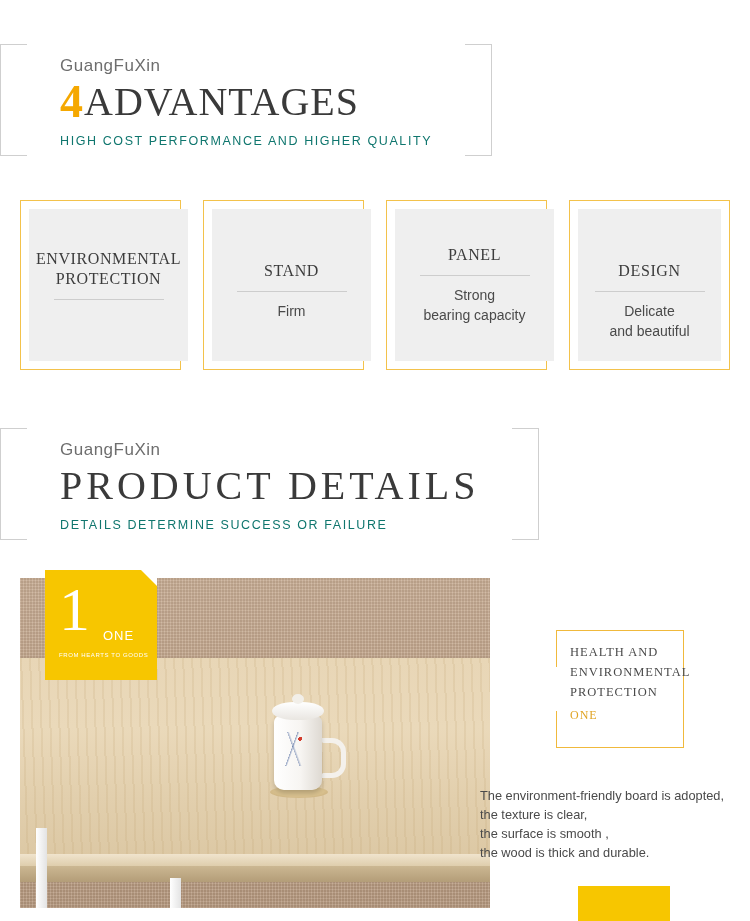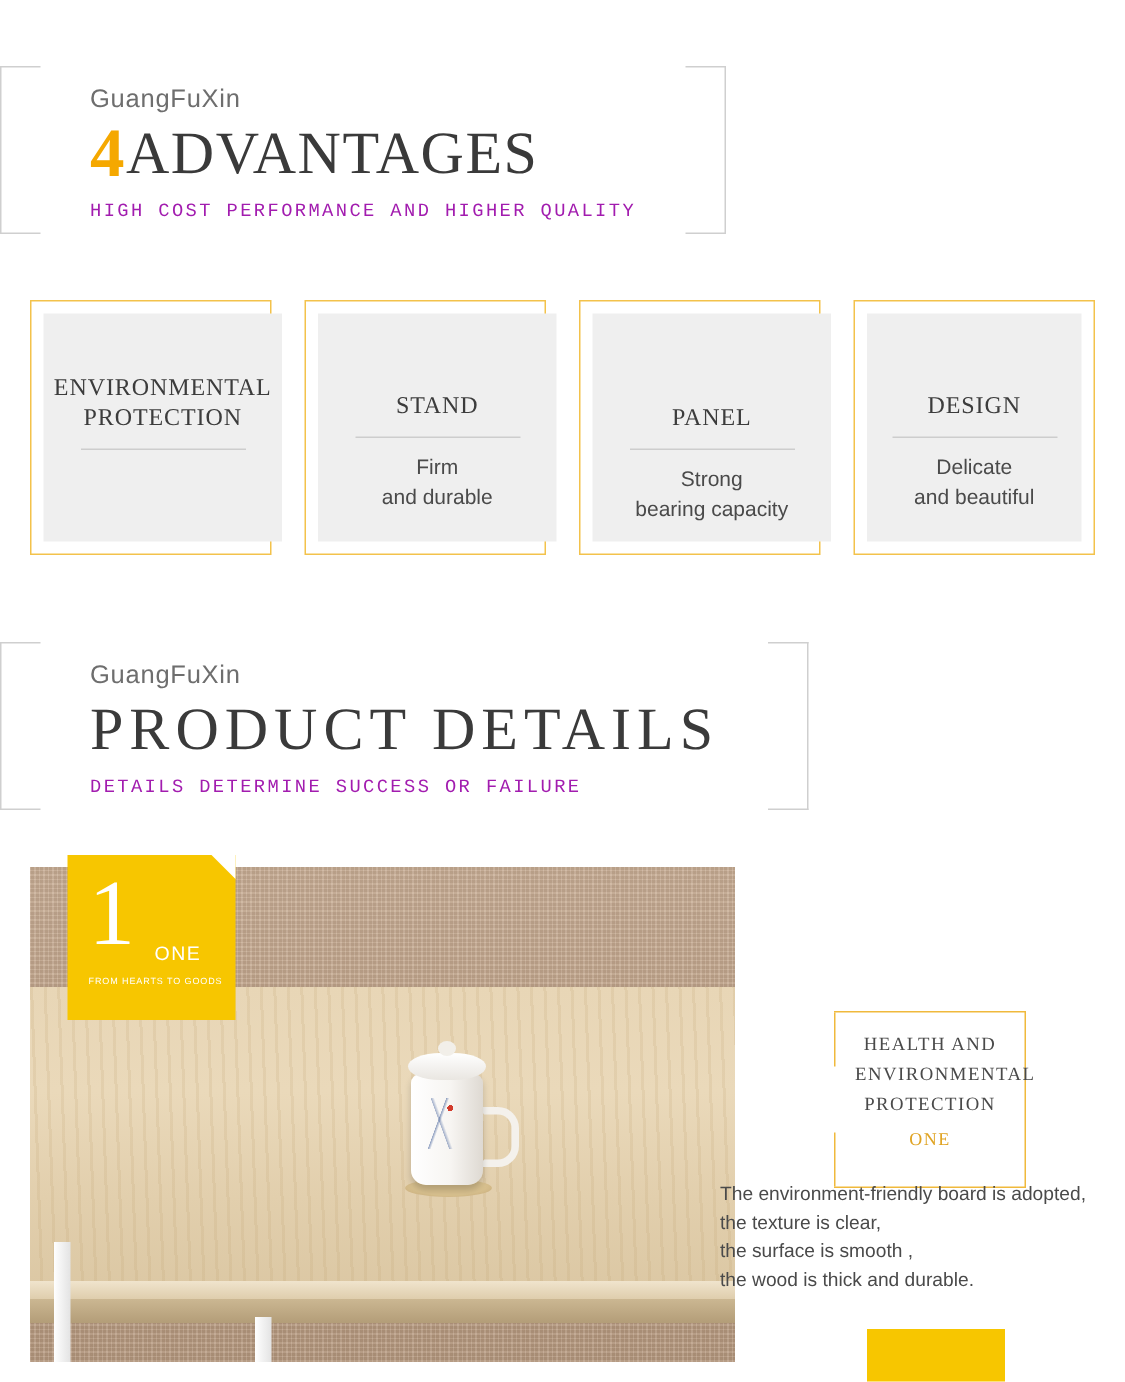--- a/index.html
+++ b/index.html
@@ -59,23 +59,23 @@
     padding-top: 2px;
   }
   .main-line .num {
     color: #f5a800;
     font-size: 46px;
     font-weight: bold;
     font-family: "Liberation Serif", serif;
     vertical-align: -2px;
   }
   .sub-line {
-    font-family: Liberation Mono, monospace;
+    font-family: Liberation Sans, sans-serif;
     font-size: 12.5px;
-    color: #a21caf;
+    color: #0f766e;
     letter-spacing: 1.6px;
     padding-top: 8px;
   }
 
   
   .cards-row {
     position: absolute;
     top: 200px;
     left: 20px;
     width: 710px;
@@ -253,23 +253,22 @@
     width: 58px;
     height: 12px;
     background: radial-gradient(ellipse at 50% 40%, #d8c08e 0 60%, #bfa271 100%);
     border-radius: 50%;
   }
 
   
   .info-box {
     position: absolute;
     left: 570px;
-    top: 686px;
+    top: 642px;
     width: 100px;
-    text-align: center;
   }
   .info-frame {
     position: absolute;
     left: -14px;
     top: -12px;
     width: 128px;
     height: 118px;
     border-top: 1px solid #f0b93c;
     border-right: 1px solid #f0b93c;
     border-bottom: 1px solid #f0b93c;
@@ -404,29 +403,28 @@
 
   <div class="card">
     <div class="card-inner">
       <div class="card-body" style="padding-top:52px;">
         <div class="card-title">
           <div>STAND</div>
         </div>
         <div class="card-divider"></div>
         <div class="card-desc">
           <div>Firm</div>
-          <div>and durable</div>
         </div>
       </div>
     </div>
   </div>
 
   <div class="card">
     <div class="card-inner">
-      <div class="card-body" style="padding-top:60px;">
+      <div class="card-body" style="padding-top:36px;">
         <div class="card-title">
           <div>PANEL</div>
         </div>
         <div class="card-divider"></div>
         <div class="card-desc">
           <div>Strong</div>
           <div>bearing capacity</div>
         </div>
       </div>
     </div>

